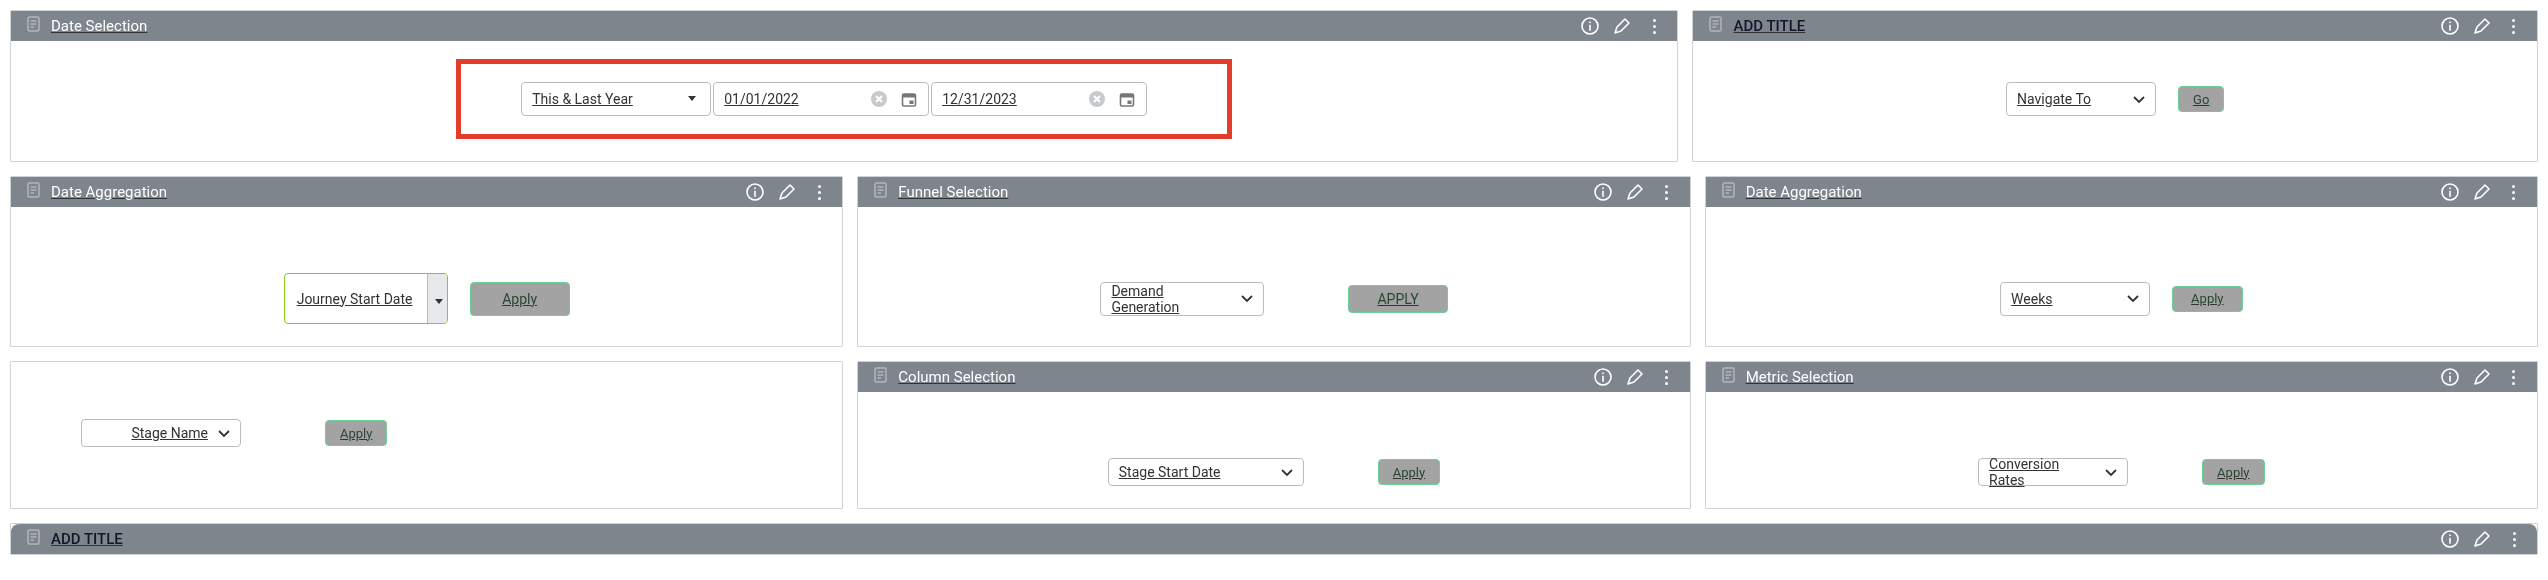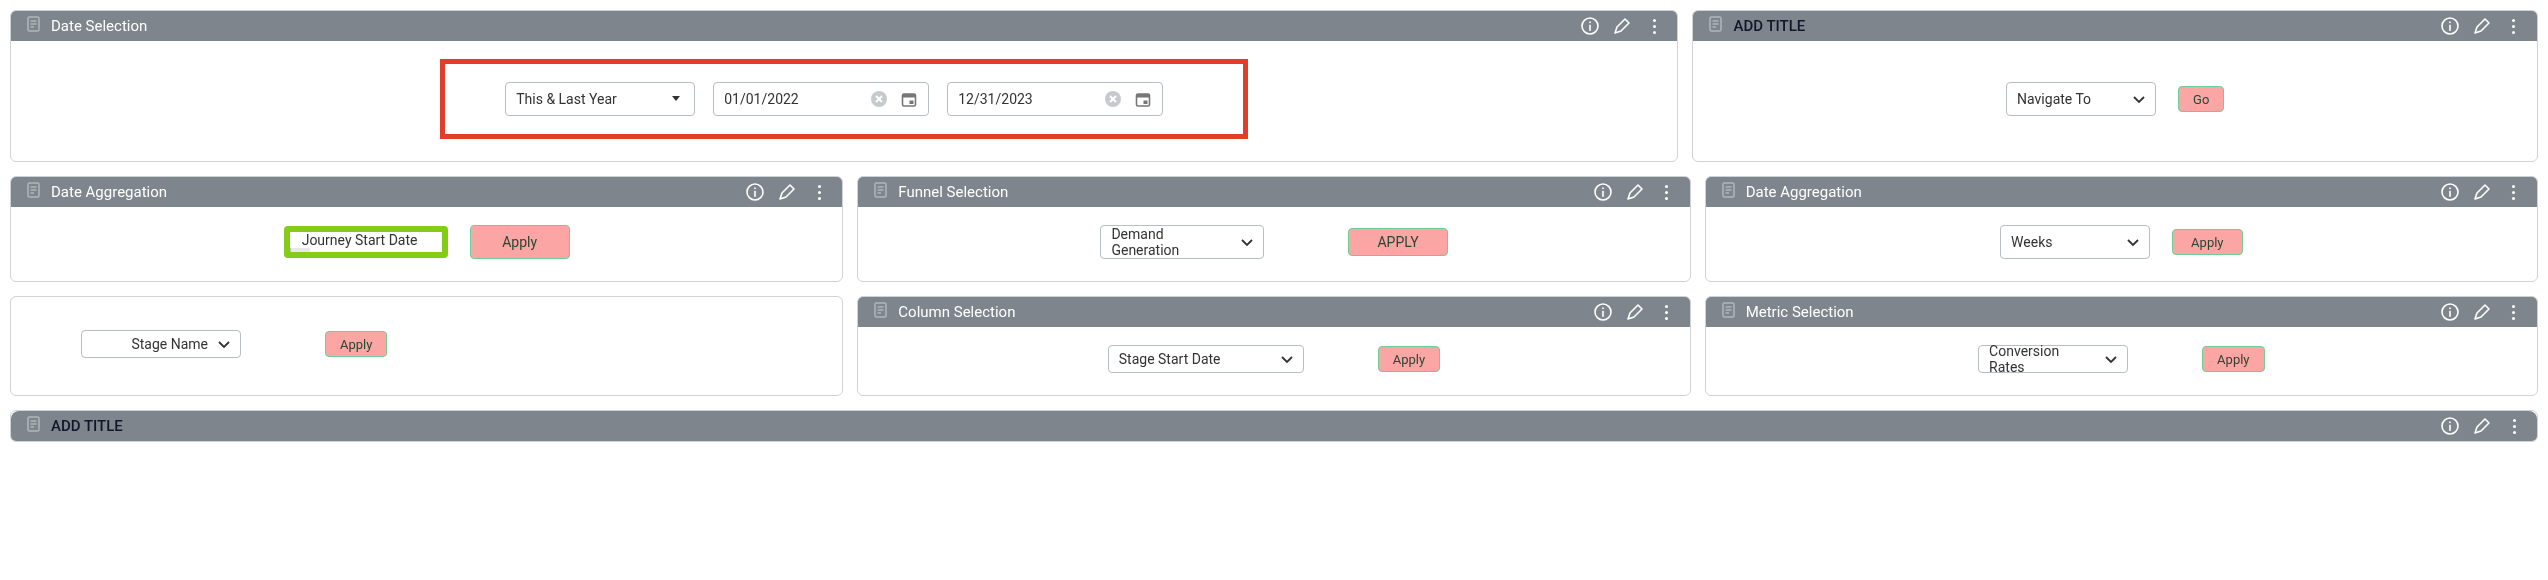--- a/index.html
+++ b/index.html
@@ -6,25 +6,26 @@
   body {
     font-family: -apple-system, BlinkMacSystemFont, "Segoe UI", Roboto, sans-serif;
     background:#fff;
     padding:10px;
     font-size:14px;
     color:#333;
   }
   .row { display:flex; gap:14px; margin-bottom:14px; }
   .panel {
     border:1px solid #d0d3d6;
-    border-radius:6px;
+    border-radius:1px;
     overflow:hidden;
     background:#fff;
     display:flex;
     flex-direction:column;
+    text-decoration:underline;
   }
   .panel-header {
     background:#7e858c;
     color:#fff;
     height:30px;
     display:flex;
     align-items:center;
     padding:0 8px 0 14px;
     font-size:15px;
   }
@@ -42,21 +43,21 @@
     justify-content:center;
     gap:22px;
   }
   .panel-body.left { justify-content:center; }
   
   .highlight-frame {
     border:5px solid #e23d2a;
     padding:18px 80px 18px 60px;
     display:flex;
     align-items:center;
-    gap:18px;
+    gap:2px;
   }
   
   .dropdown, .select, .date-input {
     height:34px;
     border:1px solid #b8bdc2;
     border-radius:4px;
     background:#fff;
     display:flex;
     align-items:center;
     font-size:14px;
@@ -68,49 +69,49 @@
   .date-input { width:216px; justify-content:space-between; }
   .date-input .icons { display:flex; align-items:center; gap:12px; }
   .select {
     min-width:150px;
     justify-content:space-between;
     cursor:pointer;
   }
   .select-wide2 { width:164px; }
   .select-sm { width:130px; }
   .select-split {
-    display:flex; border:6px solid #84cc16; border-radius:4px; height:32px; overflow:hidden;flex-direction:column;
+    display:flex; border:1px solid #84cc16; border-radius:4px; height:51px; overflow:hidden;
   }
   .select-split .lbl { flex:1; display:flex; align-items:center; padding:0 12px; font-size:14px;}
   .select-split .caret-box { width:20px; background:#e6e8ea; border-left:1px solid #b8bdc2; display:flex; align-items:center; justify-content:center;}
   .btn {
     height:30px;
     padding:0 22px;
-    background:#fca5a5;
+    background:#a3a3a3;
     border:1px solid #6ccf95;
     border-radius:4px;
     font-size:14px;
     color:#2a4633;
     cursor:pointer;
     display:flex; align-items:center; justify-content:center;
   }
   .btn-wide { width:100px; height:34px; }
   .btn-sm  { height:26px; padding:0 14px; font-size:13px;}
   .caret { margin-left:8px; }
   .dots { display:flex; flex-direction:column; gap:3px; align-items:center; justify-content:center;}
   .dots span { width:3px; height:3px; background:#fff; border-radius:50%; }
   .circle-x,.cal-ico { width:18px; height:18px; display:flex; align-items:center; justify-content:center; color:#777; }
   .circle-x svg { width:18px; height:18px; }
   .cal-ico svg { width:18px; height:18px; }
 
   
   .row1-left { flex:0 0 66%; }
   .row1-right{ flex:0 0 calc(34% - 14px); }
   
-  .third { flex:1 1 0; }
+  .third { flex:1 1 0;gap:48px; }
   .h-70 .panel-body{ min-height:60px; }
   .h-55 .panel-body{ min-height:44px; }
 
   .footer-panel .panel-header { border-radius:8px 8px 0 0;}
 </style>
 </head>
 <body>
 
 <svg width="0" height="0" style="position:absolute">
   <defs>

